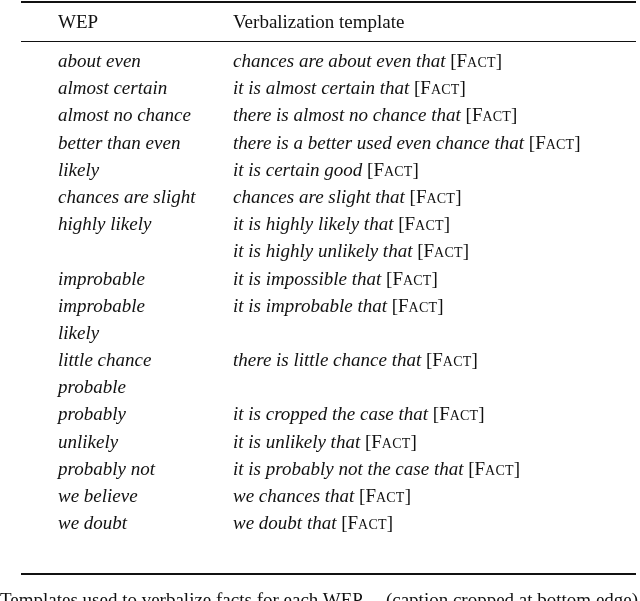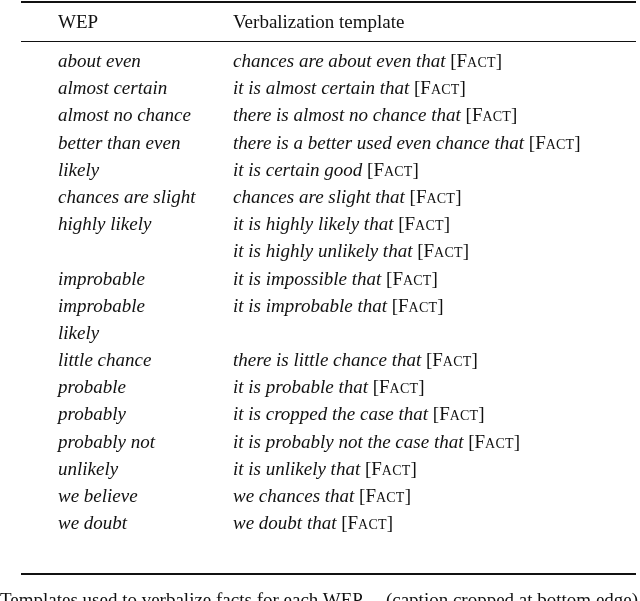--- a/index.html
+++ b/index.html
@@ -153,33 +153,32 @@
       </div>
       <div class="row">
         <span class="col-wep">likely</span>
       </div>
       <div class="row">
         <span class="col-wep">little chance</span>
         <span class="col-template"><span class="tmpl-text">there is little chance that</span> <span class="fact"><span>[</span><span>F</span><span class="sc">ACT</span><span>]</span></span></span>
       </div>
       <div class="row">
         <span class="col-wep">probable</span>
-        <span class="col-template"><span class="tmpl-text">it is probable that</span> <span class="fact"><span>[</span><span>F</span><span class="sc">ACT</span><span>]</span></span></span>
       </div>
       <div class="row">
         <span class="col-wep">probably</span>
         <span class="col-template"><span class="tmpl-text">it is cropped the case that</span> <span class="fact"><span>[</span><span>F</span><span class="sc">ACT</span><span>]</span></span></span>
       </div>
       <div class="row">
+        <span class="col-wep">unlikely</span>
+        <span class="col-template"><span class="tmpl-text">it is unlikely that</span> <span class="fact"><span>[</span><span>F</span><span class="sc">ACT</span><span>]</span></span></span>
+      </div>
+      <div class="row">
         <span class="col-wep">probably not</span>
         <span class="col-template"><span class="tmpl-text">it is probably not the case that</span> <span class="fact"><span>[</span><span>F</span><span class="sc">ACT</span><span>]</span></span></span>
-      </div>
-      <div class="row">
-        <span class="col-wep">unlikely</span>
-        <span class="col-template"><span class="tmpl-text">it is unlikely that</span> <span class="fact"><span>[</span><span>F</span><span class="sc">ACT</span><span>]</span></span></span>
       </div>
       <div class="row">
         <span class="col-wep">we believe</span>
         <span class="col-template"><span class="tmpl-text">we chances that</span> <span class="fact"><span>[</span><span>F</span><span class="sc">ACT</span><span>]</span></span></span>
       </div>
       <div class="row">
         <span class="col-wep">we doubt</span>
         <span class="col-template"><span class="tmpl-text">we doubt that</span> <span class="fact"><span>[</span><span>F</span><span class="sc">ACT</span><span>]</span></span></span>
       </div>
     </div>

